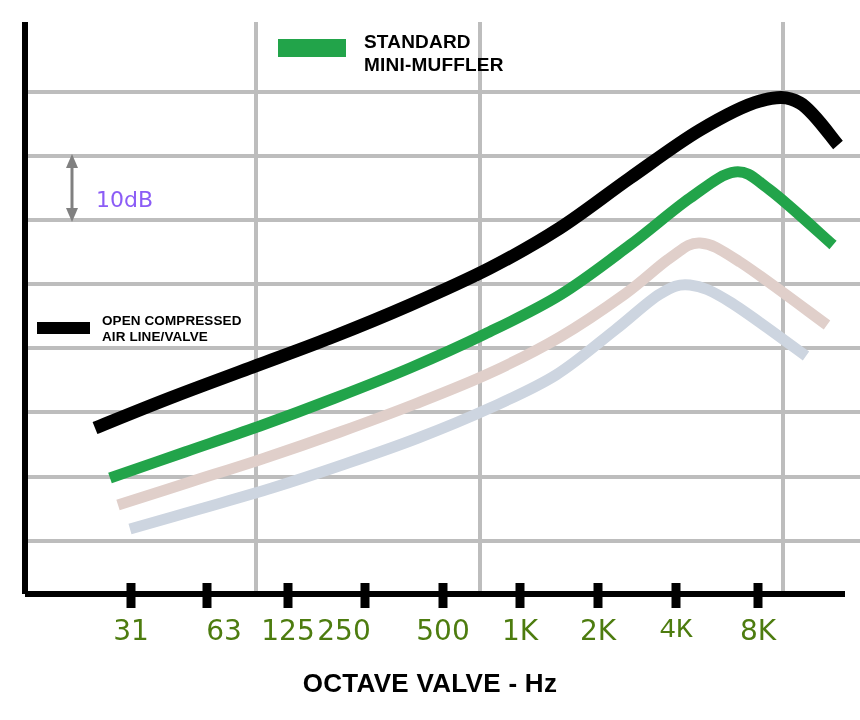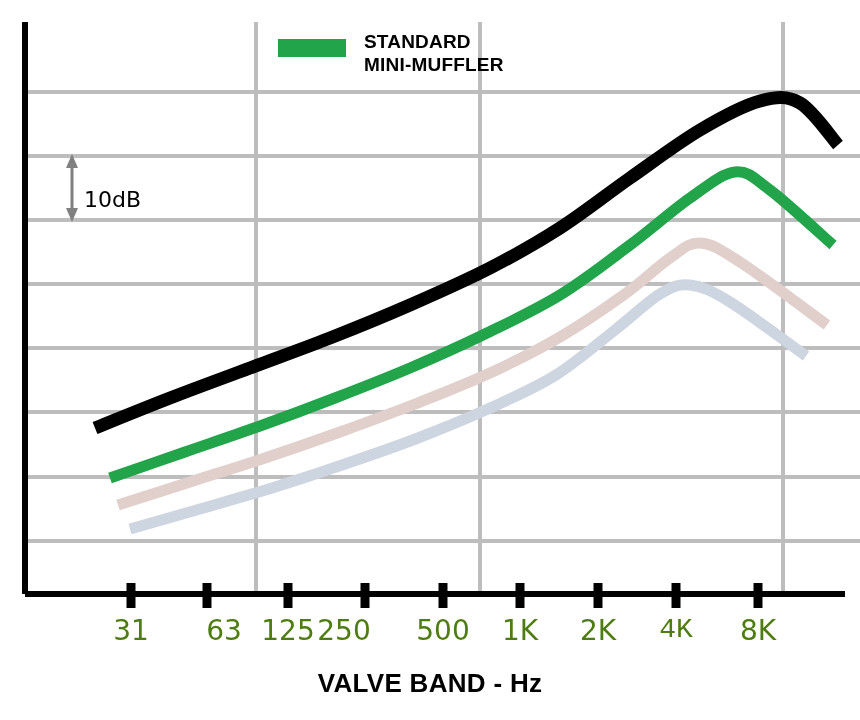--- a/index.html
+++ b/index.html
@@ -65,24 +65,24 @@
     background: #000000;
     margin-top: 9px;
   }
   #legend-open .legend-text {
     font-size: 13.5px;
     margin-left: 12px;
     letter-spacing: 0.1px;
   }
   #db-annotation-label {
     position: absolute;
-    left: 84px;
+    left: 96px;
     top: 187px;
     font-size: 22px;
-    color: #000000;
+    color: #8b5cf6;
     font-family: "DejaVu Sans", sans-serif;
   }
   .tick-label {
     position: absolute;
     font-size: 28px;
     color: #4d7c0f;
     text-align: center;
     transform: translateX(-50%);
     font-family: "DejaVu Sans", sans-serif;
   }
@@ -146,30 +146,35 @@
       <path d="M72 222 L66 208 L78 208 Z" fill="#808080"></path>
     </g>
   </svg>
 
   <div class="legend-block" id="legend-standard">
     <span class="legend-swatch"></span>
     <span class="legend-text">STANDARD
 MINI-MUFFLER</span>
   </div>
 
+  <div class="legend-block" id="legend-open">
+    <span class="legend-swatch"></span>
+    <span class="legend-text">OPEN COMPRESSED
+AIR LINE/VALVE</span>
+  </div>
 
   <div id="db-annotation-label">10dB</div>
 
   <div id="tick-labels">
       <div class="tick-label" style="left: 131px; top: 614px;">31</div>
       <div class="tick-label" style="left: 224px; top: 614px;">63</div>
       <div class="tick-label" style="left: 288px; top: 614px; text-align: center;">125</div>
       <div class="tick-label" style="left: 344px; top: 614px;">250</div>
       <div class="tick-label" style="left: 443px; top: 614px;">500</div>
       <div class="tick-label" style="left: 520px; top: 614px;">1K</div>
       <div class="tick-label" style="left: 598px; top: 614px;">2K</div>
       <div class="tick-label" style="left: 676px; top: 614px; font-family: Liberation Mono, monospace;">4K</div>
       <div class="tick-label" style="left: 758px; top: 614px;">8K</div>
     </div>
 
-  <div id="axis-title">VALVE BAND - Hz</div>
+  <div id="axis-title">OCTAVE VALVE - Hz</div>
 
 </div>
 
 </body></html>

